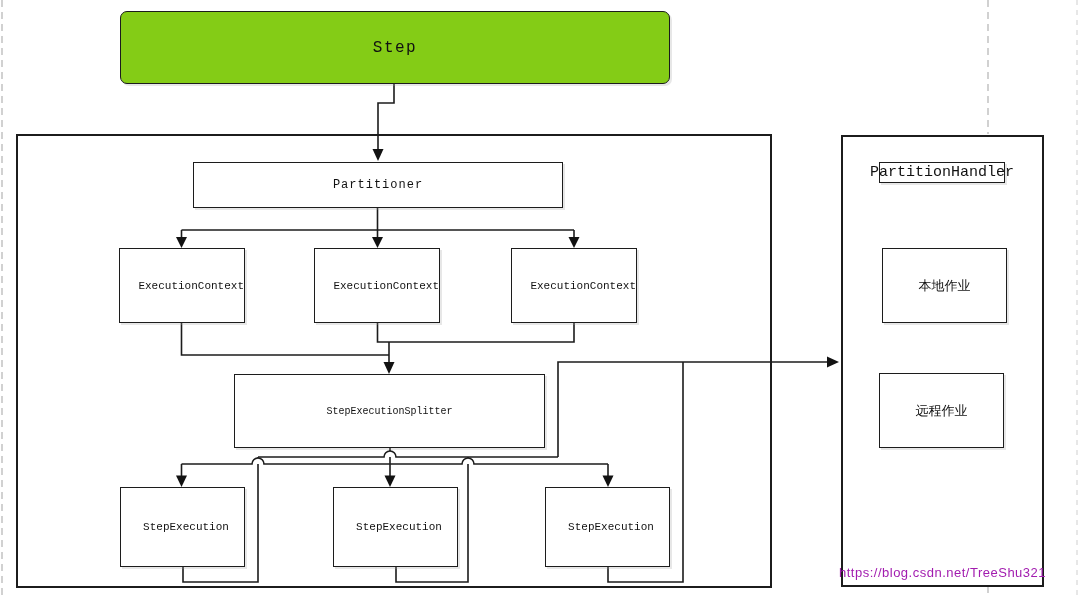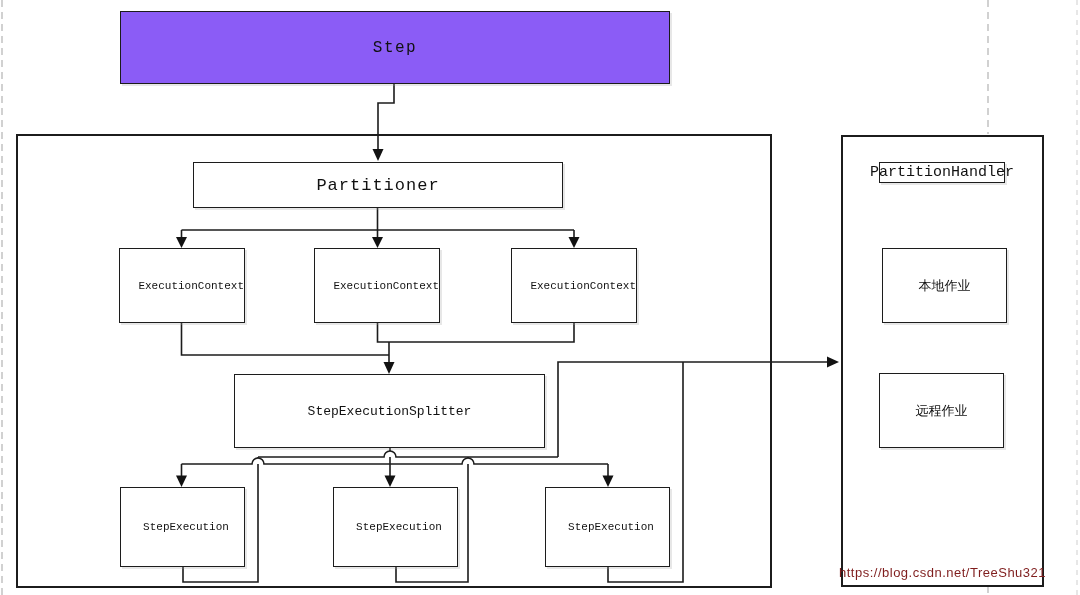--- a/index.html
+++ b/index.html
@@ -13,24 +13,24 @@
     display:flex;align-items:center;justify-content:center;text-align:center;
     box-shadow:2px 2px 0 rgba(160,160,160,.25);box-sizing:border-box;
   }
   .frame{
     position:absolute;z-index:2;background:transparent;border:2px solid #1c1c1c;
     box-sizing:border-box;
   }
   #step-box{left:120px;top:11px;width:550px;height:73px;font-size:16px;letter-spacing:1.5px;}
   #outer-frame{left:16px;top:134px;width:756px;height:454px;}
   #right-frame{left:841px;top:135px;width:203px;height:452px;}
-  #partitioner-box{left:193px;top:162px;width:370px;height:46px;font-size:17px;letter-spacing:1px;}
+  #partitioner-box{left:193px;top:162px;width:370px;height:46px;font-size:12px;letter-spacing:1px;}
   .ec{top:248px;width:126px;height:75px;font-size:11px;justify-content:flex-end;}
   #ec1{left:119px;}  #ec2{left:314px;}  #ec3{left:511px;}
-  #splitter-box{left:234px;top:374px;width:311px;height:74px;font-size:13px;}
+  #splitter-box{left:234px;top:374px;width:311px;height:74px;font-size:10px;}
   .se{top:487px;width:125px;height:80px;font-size:11px;padding-left:7px;}
   #se1{left:120px;} #se2{left:333px;} #se3{left:545px;}
   #handler-box{left:879px;top:162px;width:126px;height:21px;font-size:15px;}
   #local-box{left:882px;top:248px;width:125px;height:75px;font-size:13px;font-family:Liberation Sans, sans-serif;}
   #remote-box{left:879px;top:373px;width:125px;height:75px;font-size:13px;font-family:Liberation Mono, monospace;}
   #watermark{
     position:absolute;z-index:3;left:839px;top:565px;width:240px;
     font-family:"Liberation Sans","DejaVu Sans",sans-serif;font-size:13px;color:#d9d9d9;
     white-space:nowrap;letter-spacing:.5px;
   }
@@ -98,21 +98,21 @@
       <polygon class="head" points="602.5,475.5 613.5,475.5 608,487"></polygon>
     </g>
 
     <g>
       <path class="wire" d="M258,457 L384,457 A6,6 0 0 1 396,457 L558,457"></path>
       <path class="wire" d="M558,457 V362 H828"></path>
       <polygon class="head" points="827,356.5 827,367.5 839,362"></polygon>
     </g>
   </svg>
 
-  <div class="node" id="step-box" style="background: #8b5cf6;">
+  <div class="node" id="step-box" style="background: #84cc16; border-radius: 7px;">
     <span>Step</span>
   </div>
 
   <div class="frame" id="outer-frame"></div>
   <div class="frame" id="right-frame"></div>
 
   <div class="node" id="partitioner-box">
     <span>Partitioner</span>
   </div>
 
@@ -143,14 +143,14 @@
   <div class="node" id="handler-box">
     <span>PartitionHandler</span>
   </div>
   <div class="node" id="local-box">
     <span>本地作业</span>
   </div>
   <div class="node" id="remote-box">
     <span>远程作业</span>
   </div>
 
-  <div id="watermark" style="color: #7f1d1d;">https://blog.csdn.net/TreeShu321</div>
+  <div id="watermark" style="color: #a21caf;">https://blog.csdn.net/TreeShu321</div>
 </div>
 
 </body></html>

